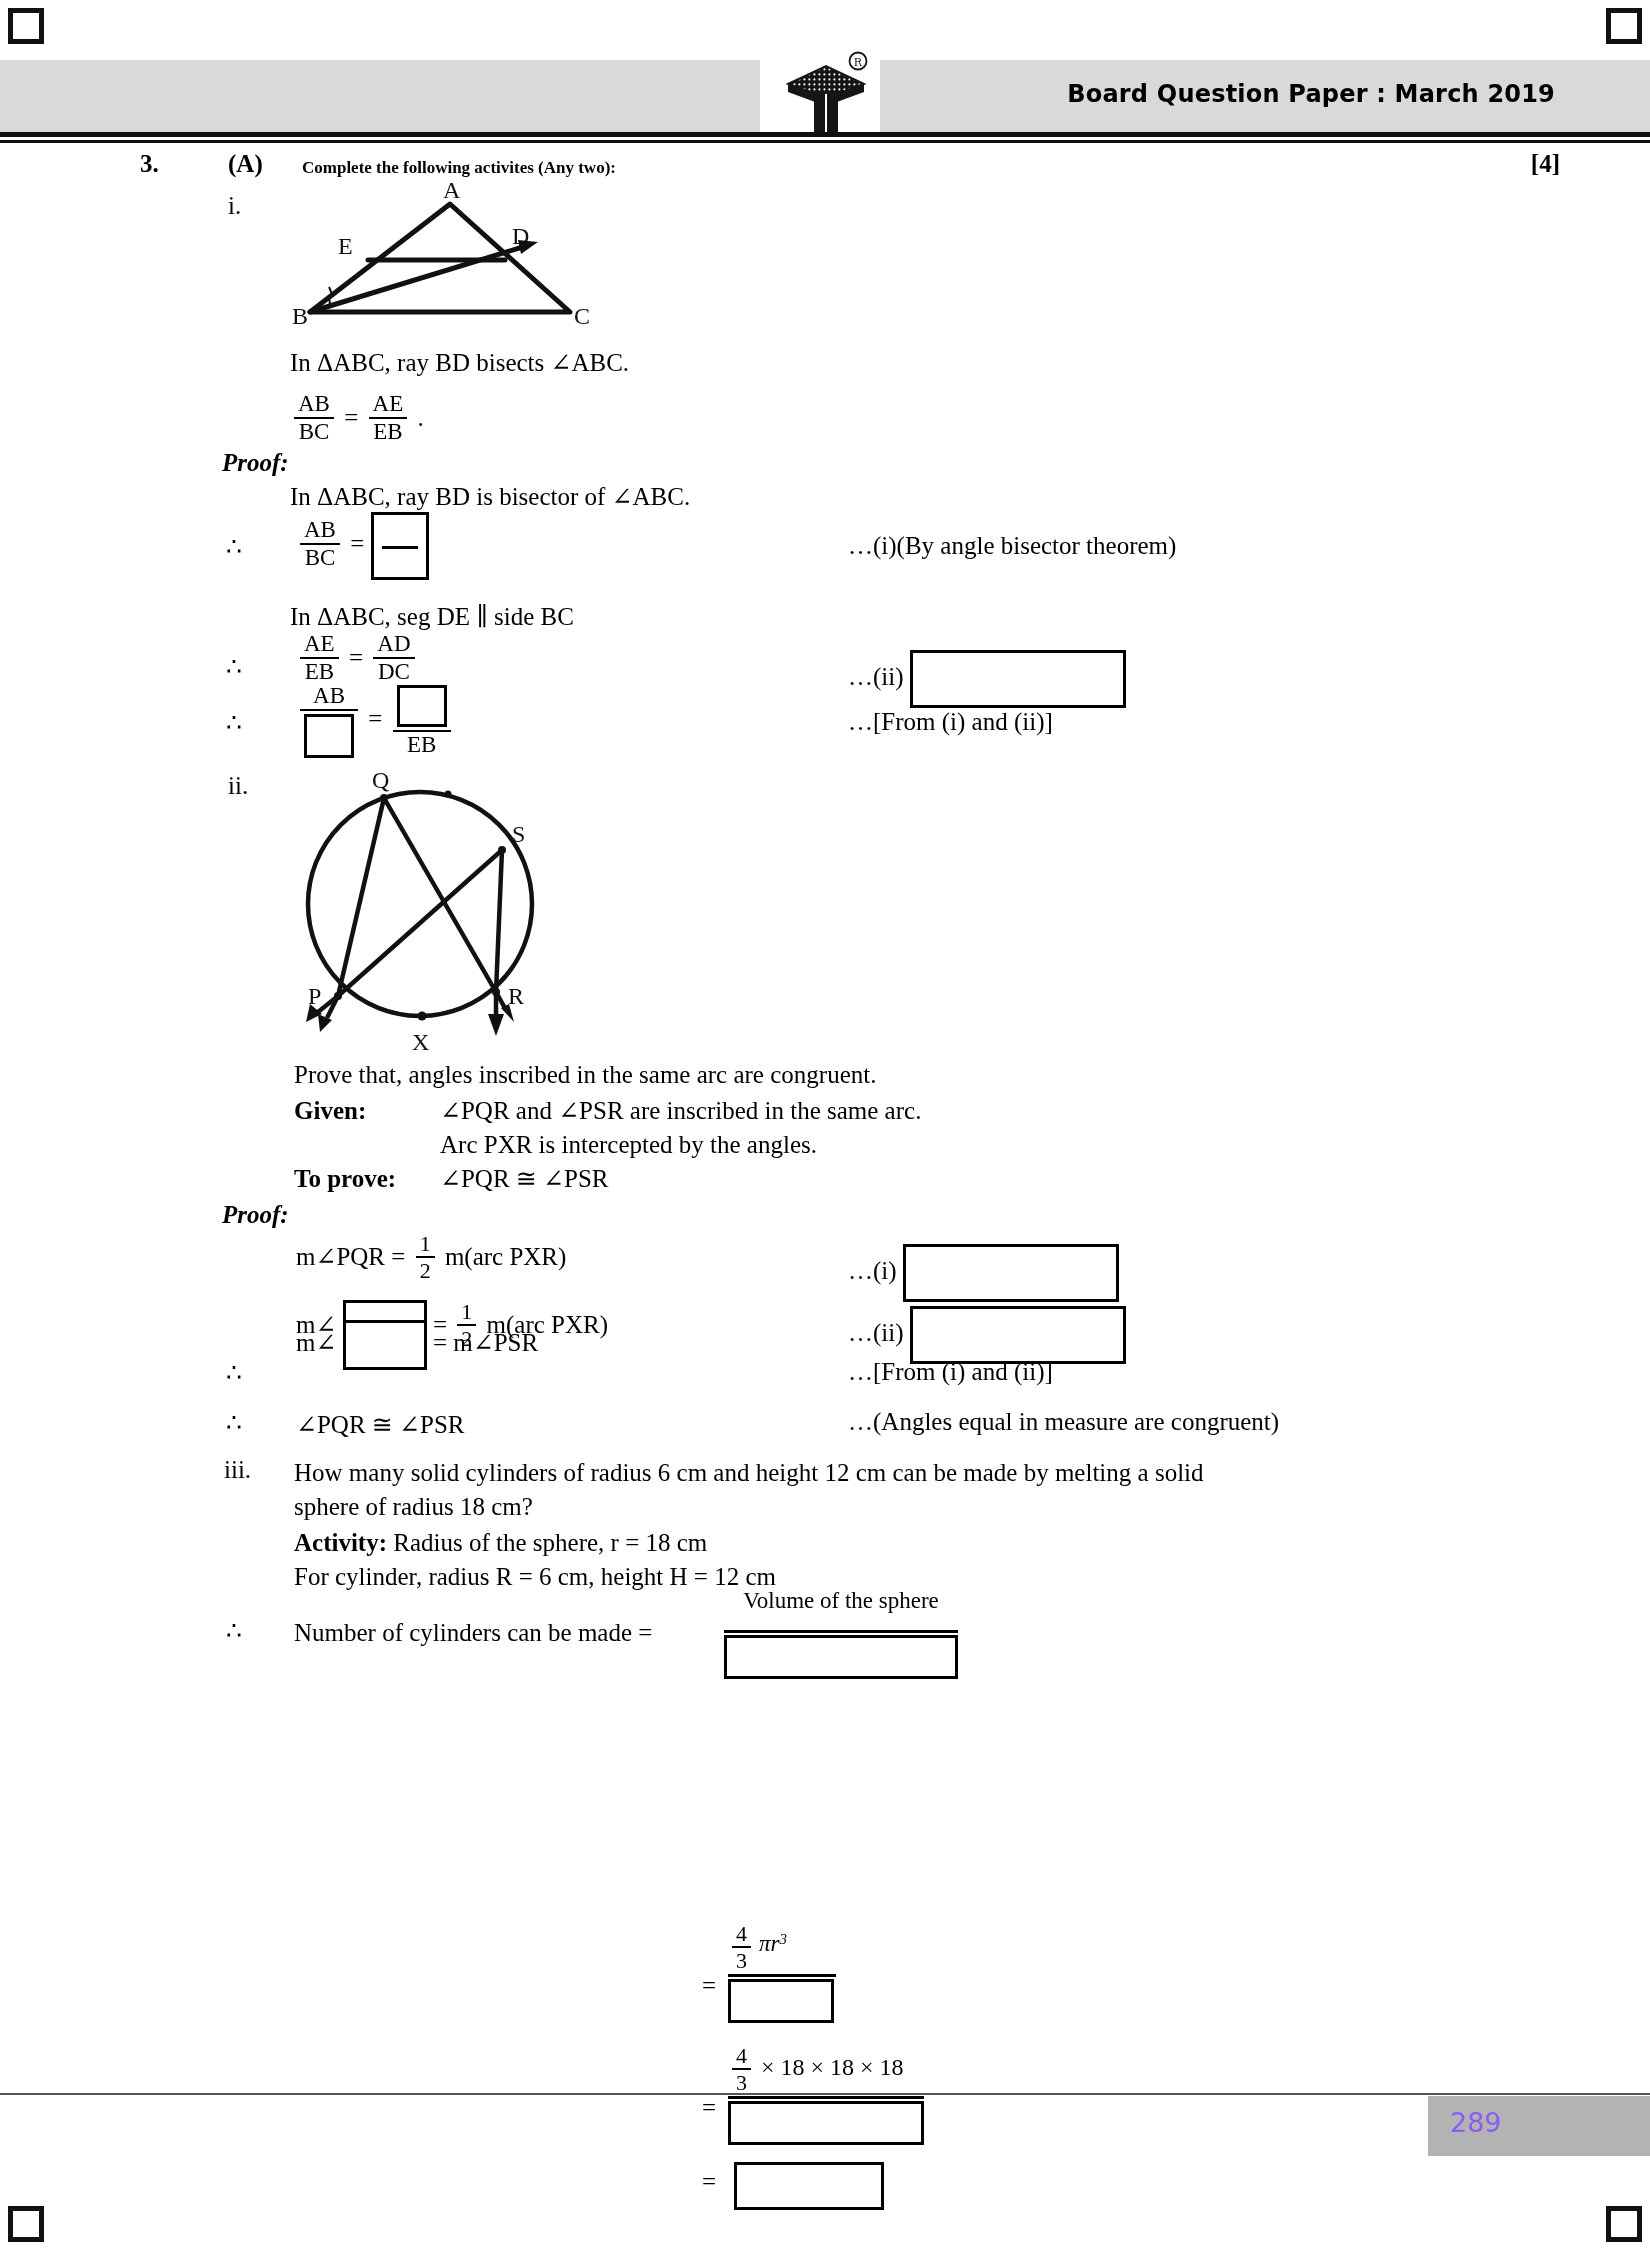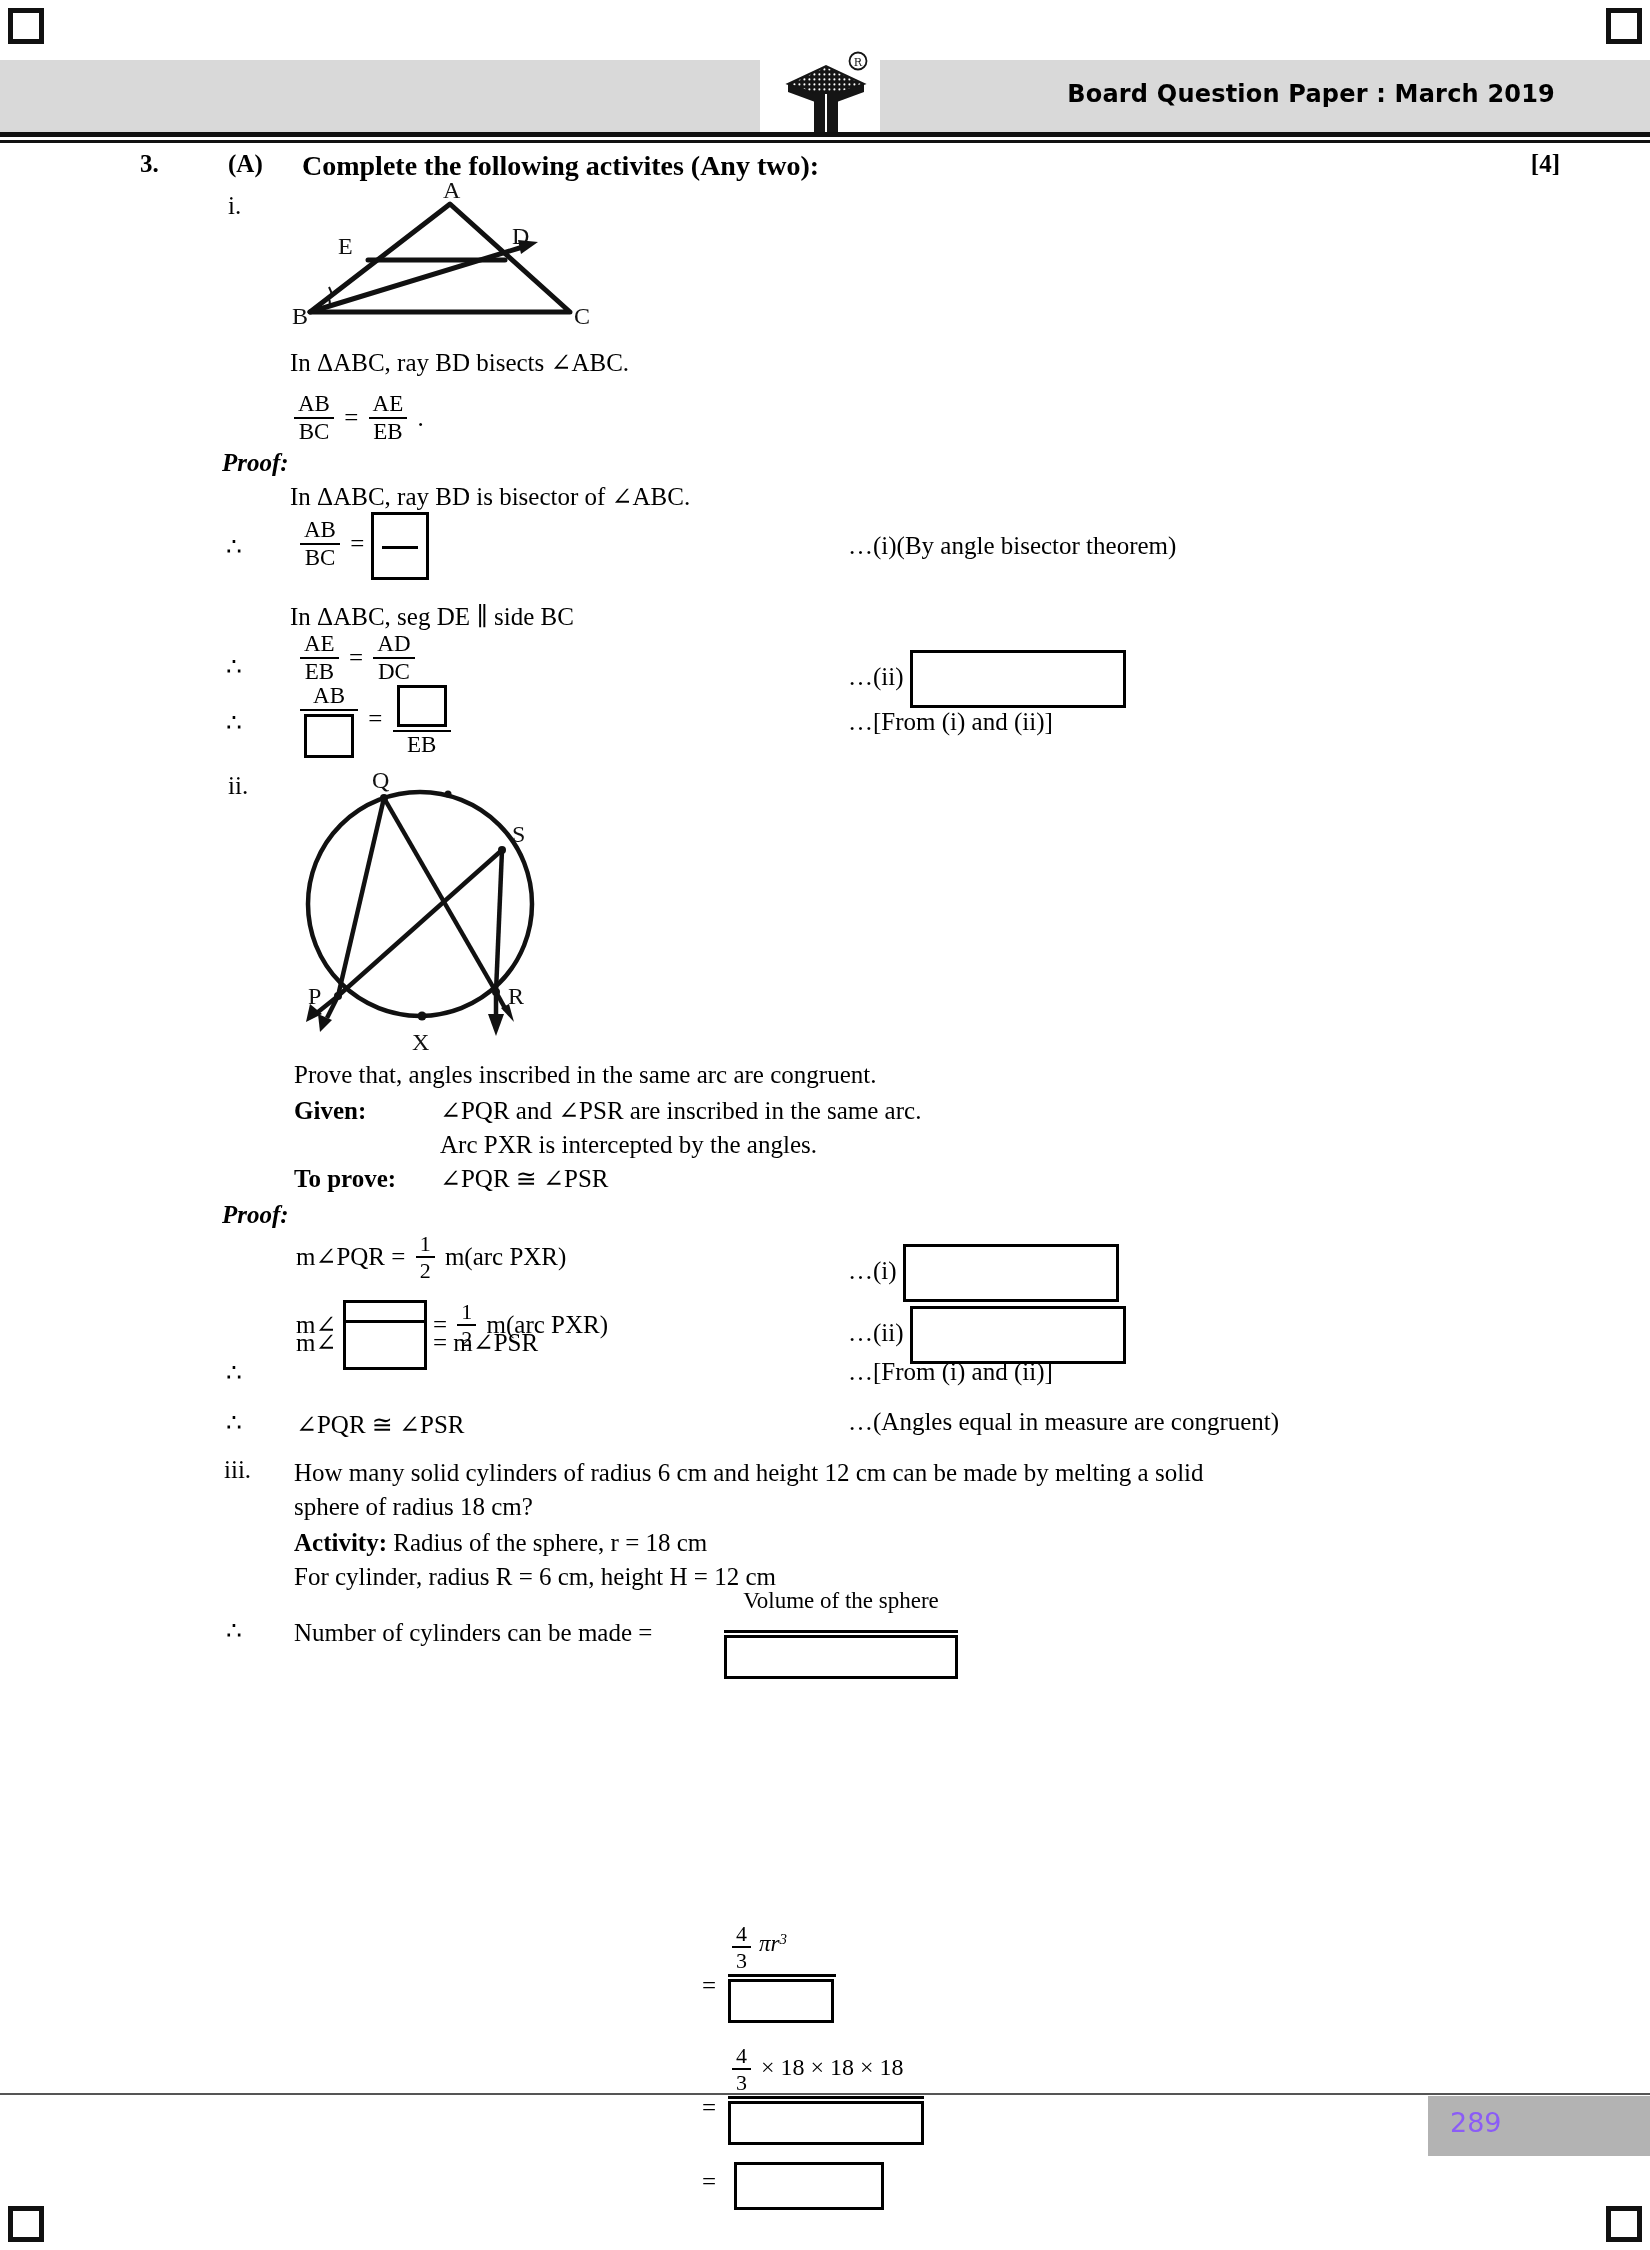--- a/index.html
+++ b/index.html
@@ -103,21 +103,21 @@
   .q-part {
     position: absolute;
     left: 88px;
     top: 0;
     font-weight: bold;
     font-size: 25px;
   }
   .q-text {
     margin-left: 162px;
     font-weight: bold;
-    font-size: 28px;
+    font-size: 17px;
   }
   .q-marks {
     position: absolute;
     right: 0;
     top: 0;
     font-weight: bold;
     font-size: 25px;
   }
 
   .body-text {

